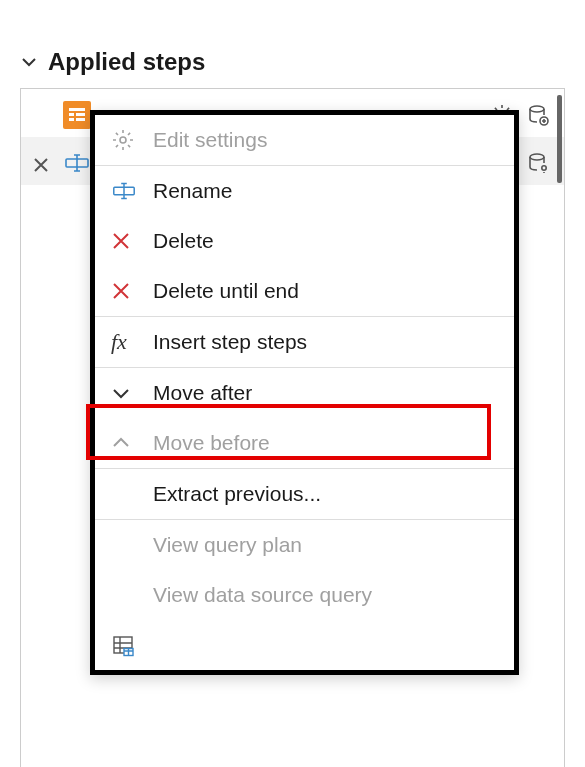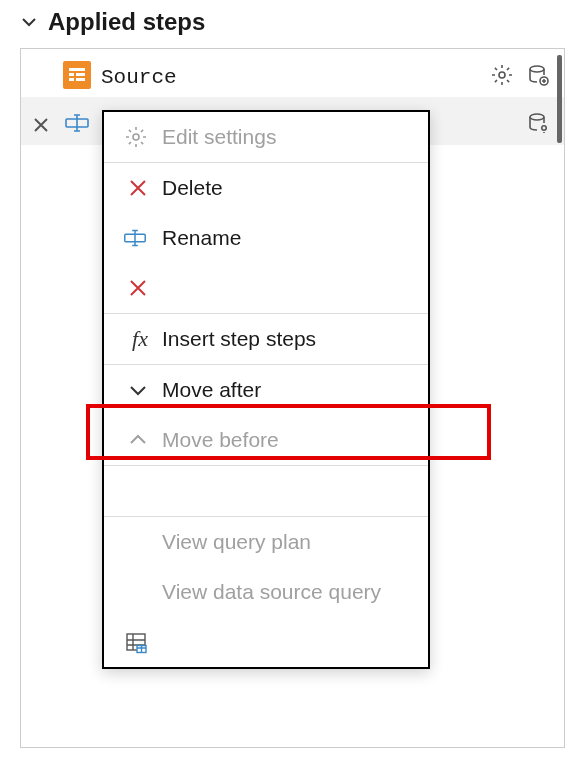--- a/index.html
+++ b/index.html
@@ -13,20 +13,21 @@
       background: #fff;
       width: 585px;
       height: 767px;
       overflow: hidden;
     }
     .panel-header {
       display: flex;
       align-items: center;
       padding: 8px 12px 12px 20px;
       gap: 10px;
+      margin-top: 40px;
     }
     .chevron-down {
       width: 18px;
       height: 18px;
       display: flex;
       align-items: center;
       justify-content: center;
     }
     .panel-title {
       font-size: 24px;
@@ -96,45 +97,44 @@
       top: 6px;
       width: 5px;
       height: 88px;
       background: #666;
       border-radius: 2px;
     }
     .context-menu {
       position: absolute;
       left: 90px;
       top: 110px;
-      width: 328px;
+      width: 429px;
       background: #fff;
-      border: 2px solid #000000;
+      border: 5px solid #000000;
       box-shadow: 0 4px 14px rgba(0,0,0,0.18);
       z-index: 10;
-      margin-left: 12px;
     }
     .menu-item {
       display: flex;
       align-items: center;
       padding: 10px 16px;
       gap: 14px;
       min-height: 50px;
       font-size: 21px;
       color: #1a1a1a;
     }
     .menu-item.disabled {
       color: #a0a0a0;
     }
     .menu-item .menu-icon {
       width: 28px;
       height: 28px;
       display: flex;
       align-items: center;
-      justify-content: flex-end;
+      justify-content: flex-start;
       flex-shrink: 0;
     }
     .menu-divider {
       height: 1px;
       background: #ddd;
       margin: 0;
     }
     .highlight-box {
       position: absolute;
       left: 86px;
@@ -226,43 +226,44 @@
         <path d="M12 2 L12 5 M12 19 L12 22 M4.9 4.9 L7 7 M17 17 L19.1 19.1 M2 12 L5 12 M19 12 L22 12 M4.9 19.1 L7 17 M17 7 L19.1 4.9"></path>
       </svg>
     </span>
     <span>Edit settings</span>
   </div>
 
   <div class="menu-divider"></div>
 
   <div class="menu-item">
     <span class="menu-icon">
-      <svg width="20" height="20" viewBox="0 0 20 20">
-          <path d="M3 3 L17 17 M17 3 L3 17" stroke="#d13438" stroke-width="2"></path>
-        </svg>
-    </span>
-    <span>Delete</span>
-  </div>
-
-  <div class="menu-item">
-    <span class="menu-icon">
       <svg width="26" height="26" viewBox="0 0 28 28" fill="none" stroke="#3a88c9" stroke-width="1.6">
         <rect x="3" y="10" width="22" height="8" rx="1"></rect>
         <path d="M11 6 L17 6 M14 6 L14 22 M11 22 L17 22"></path>
       </svg>
     </span>
     <span>Rename</span>
   </div>
 
   <div class="menu-item">
     <span class="menu-icon">
       <svg width="20" height="20" viewBox="0 0 20 20">
           <path d="M3 3 L17 17 M17 3 L3 17" stroke="#d13438" stroke-width="2"></path>
         </svg>
     </span>
+    <span>Delete</span>
+  </div>
+
+  <div class="menu-item">
+    <span class="menu-icon">
+      <svg width="20" height="20" viewBox="0 0 20 20">
+          <path d="M3 3 L17 17 M17 3 L3 17" stroke="#d13438" stroke-width="2"></path>
+        </svg>
+    </span>
+    <span>Delete until end</span>
   </div>
 
   <div class="menu-divider"></div>
 
   <div class="menu-item">
     <span class="menu-icon">
       <span style="font-family: 'Times New Roman', serif; font-style: italic; font-size: 22px; color:#333;">fx</span>
     </span>
     <span>Insert step steps</span>
   </div>
@@ -284,20 +285,21 @@
           <path d="M3 13 L10 6 L17 13" stroke="#a0a0a0" stroke-width="2" fill="none"></path>
         </svg>
     </span>
     <span>Move before</span>
   </div>
 
   <div class="menu-divider"></div>
 
   <div class="menu-item">
     <span class="menu-icon"></span>
+    <span>Extract previous...</span>
   </div>
 
   <div class="menu-divider"></div>
 
   <div class="menu-item disabled">
     <span class="menu-icon"></span>
     <span>View query plan</span>
   </div>
 
   <div class="menu-item disabled">

